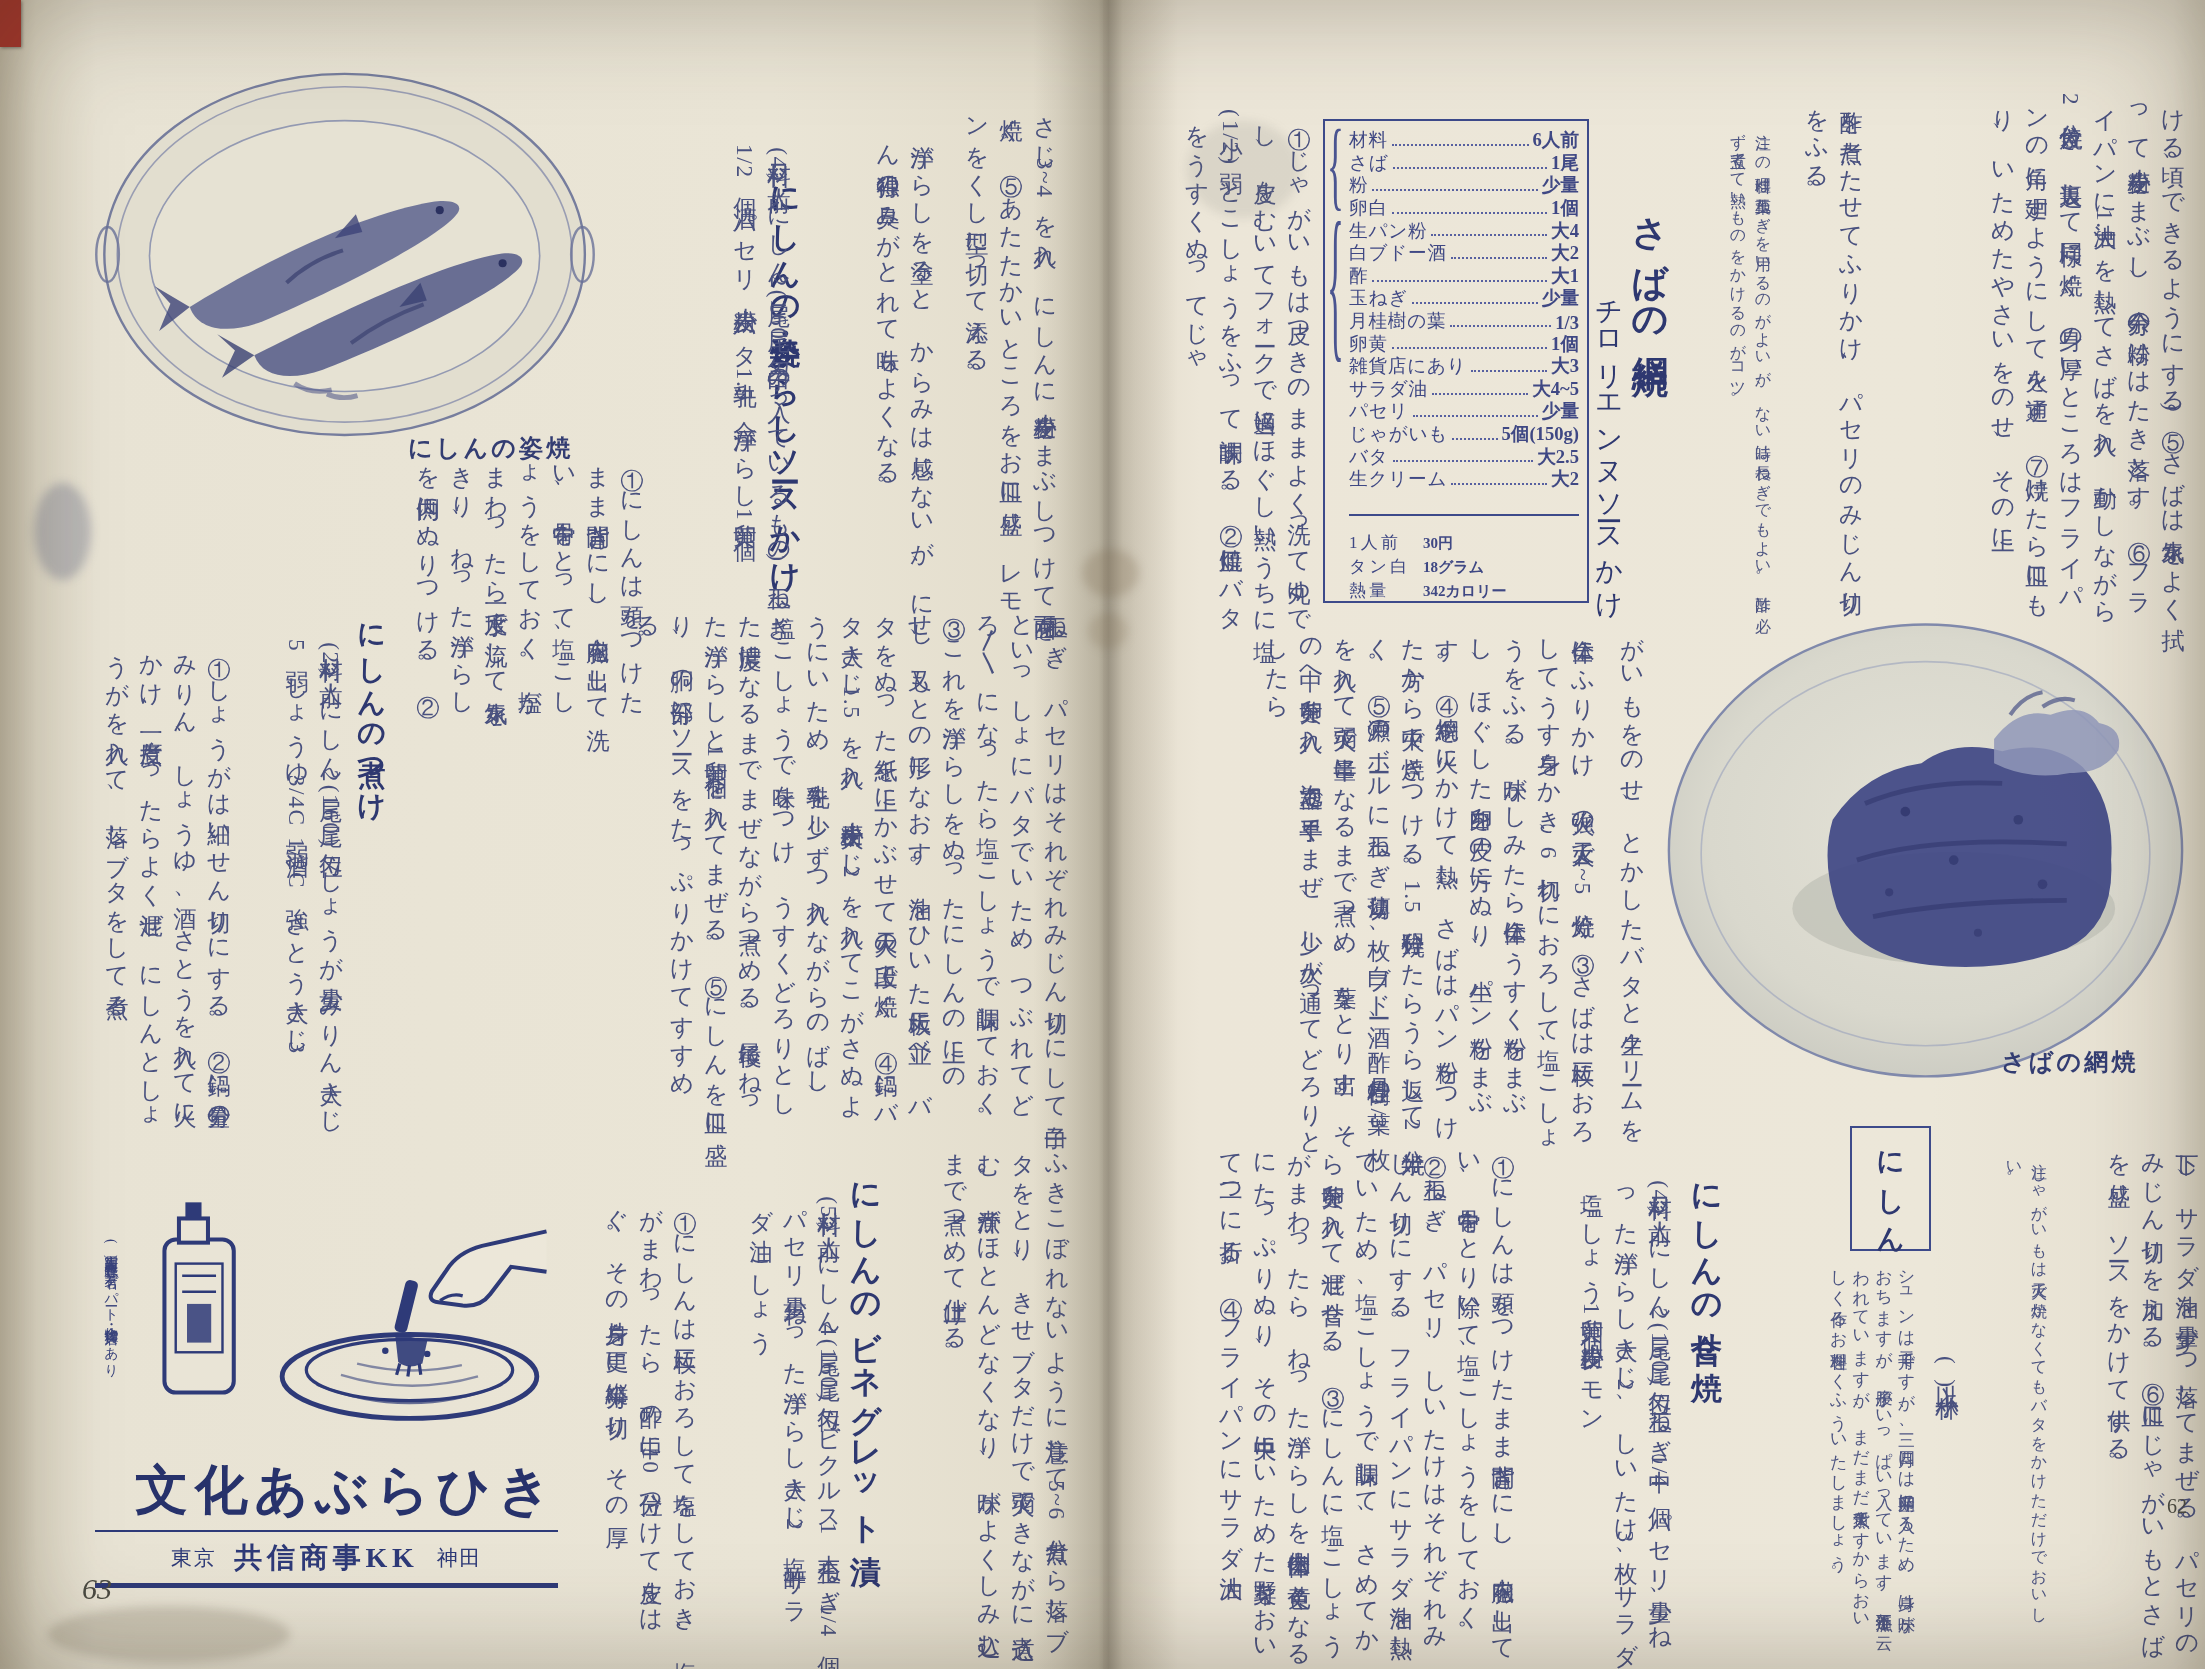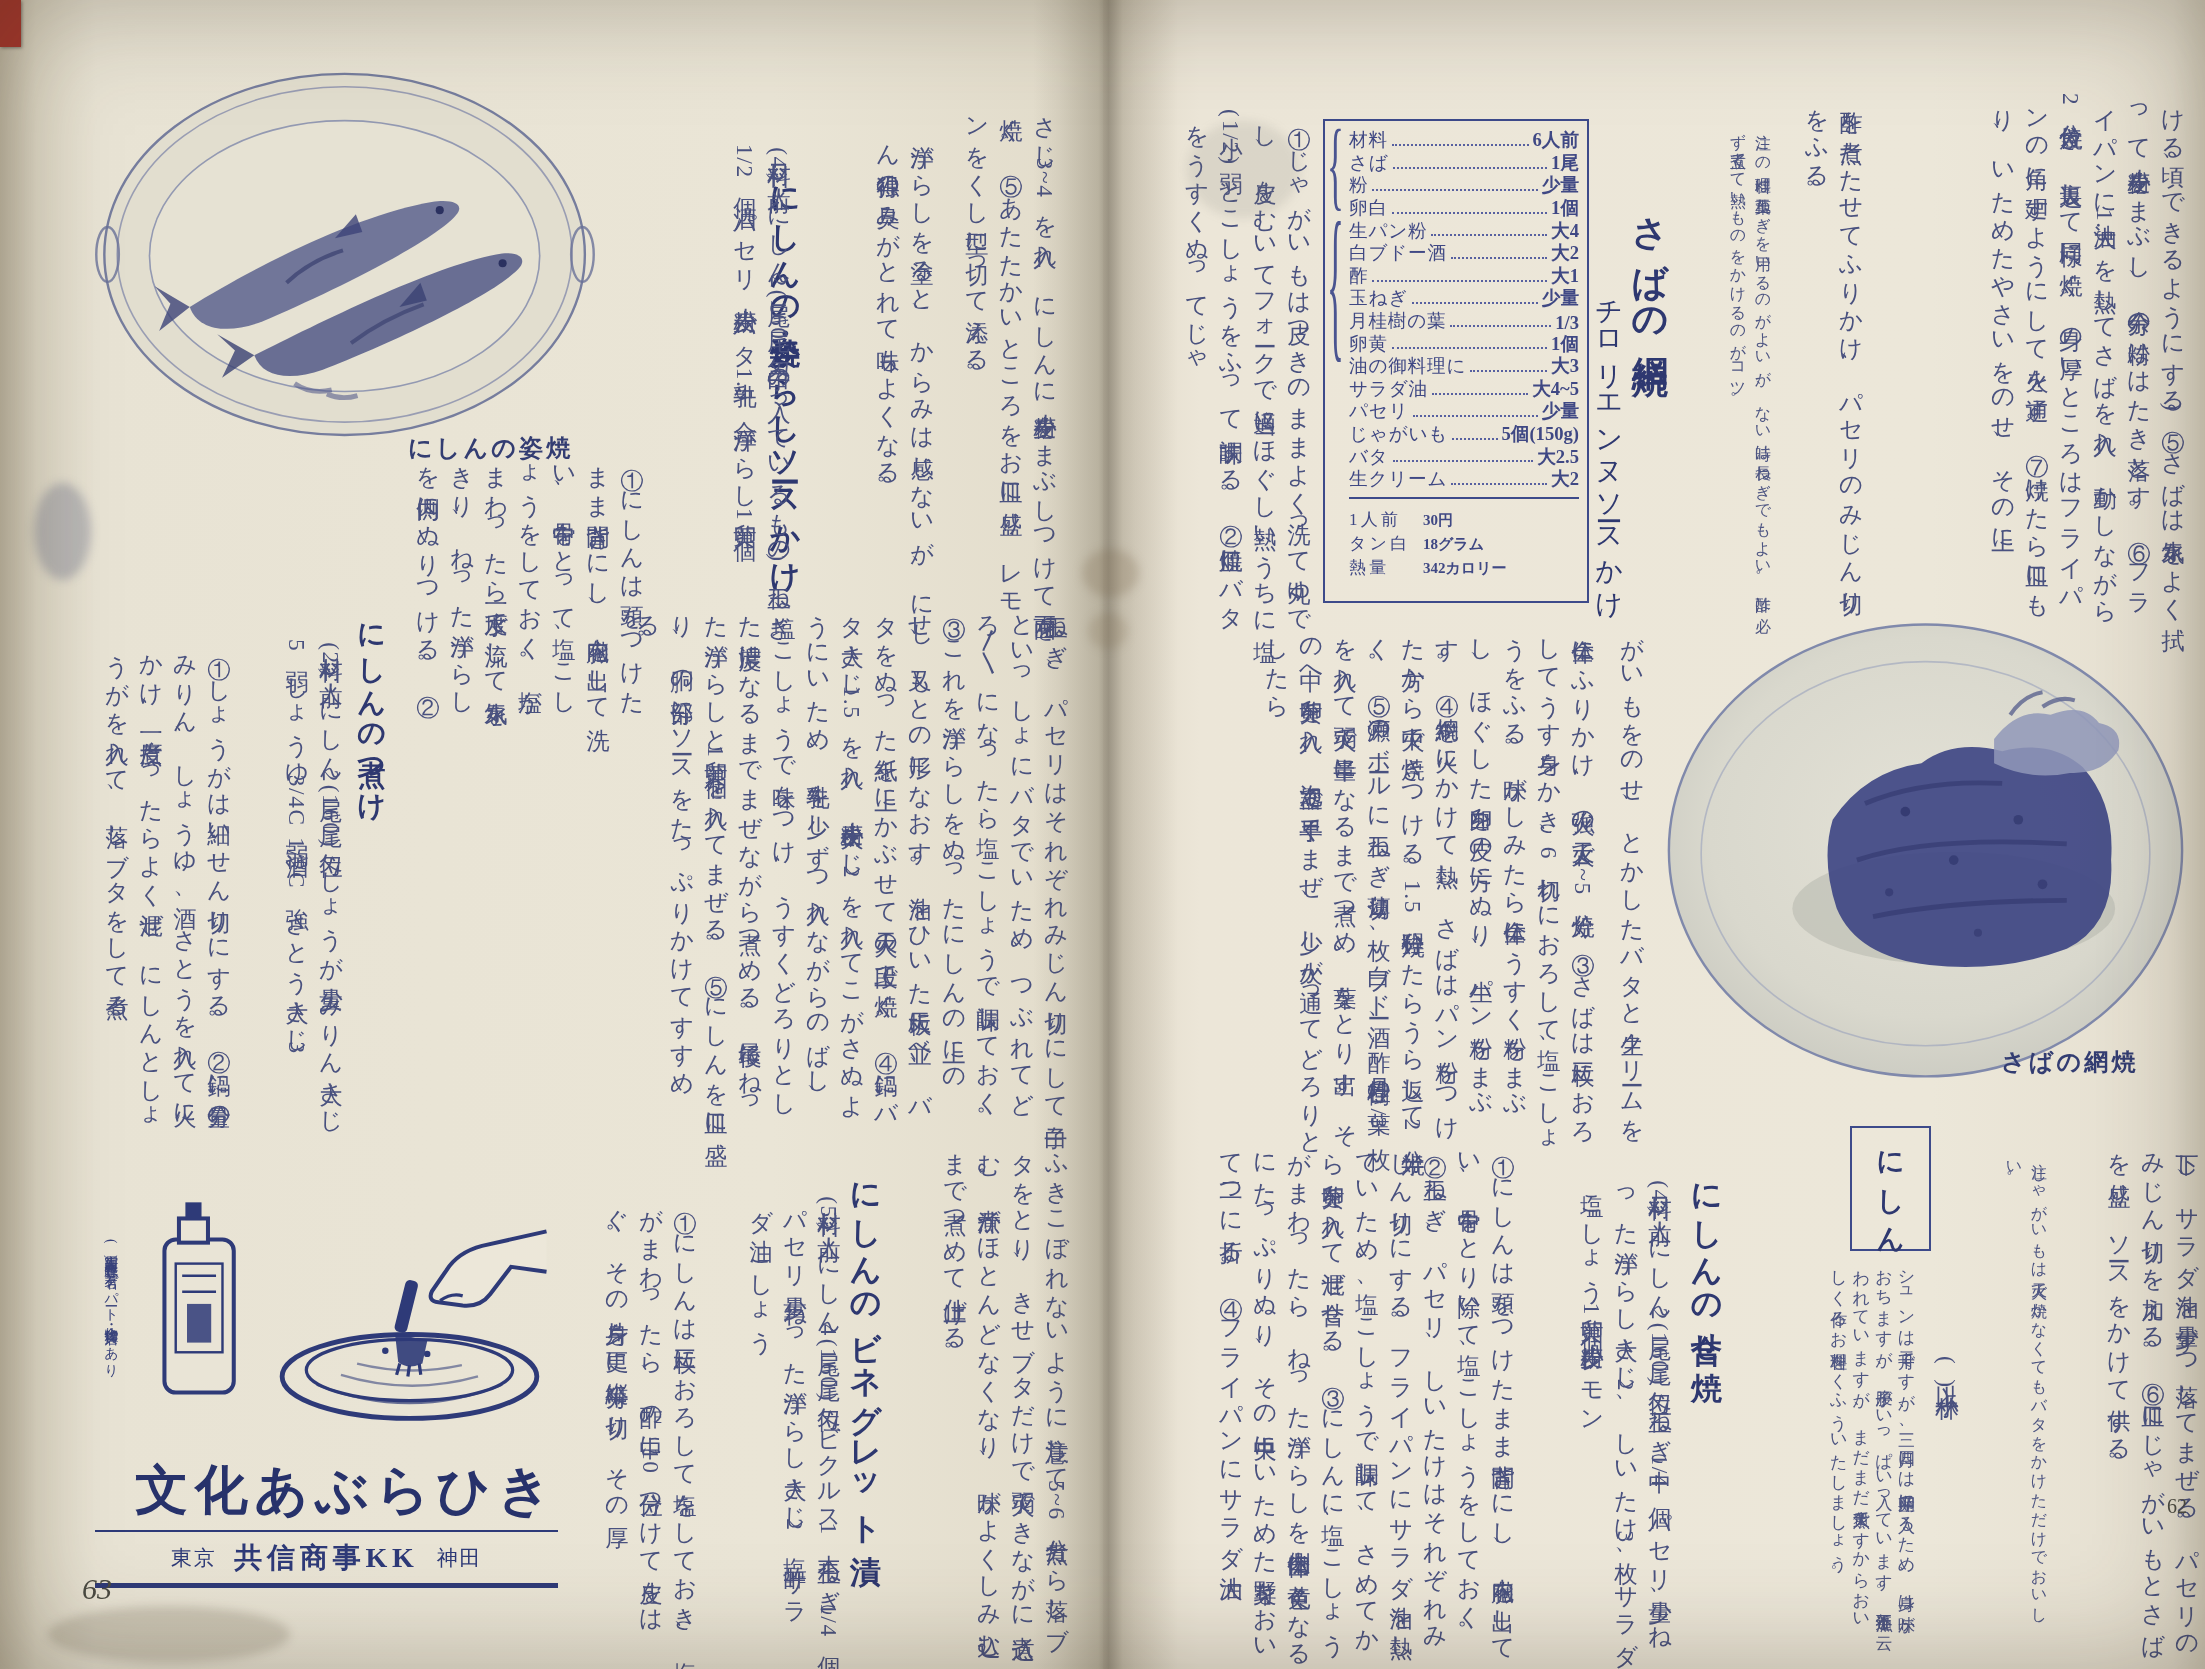--- a/index.html
+++ b/index.html
@@ -27,21 +27,21 @@
   .pageno{position:absolute;color:#4a4a42;font-size:30px;font-style:italic;}
 
   
   #ing-table{position:absolute;left:1322px;top:119px;width:266px;height:484px;
      border:2.4px solid #3d4a8a;box-sizing:border-box;padding:9.7px 8px 6.5px 24px;color:#3f4884;}
   .trow{display:flex;align-items:flex-end;height:22.6px;font-size:18.6px;white-space:nowrap;}
   .tname{letter-spacing:0.8px;}
   .tdots{flex:1;border-bottom:2.4px dotted #5760a0;margin:0 4px 7.3px 4px;min-width:6.5px;}
   .tval{font-weight:bold;letter-spacing:0;}
   .brace{position:absolute;left:1.6px;color:#4a5490;font-size:32px;transform-origin:left center;pointer-events:none;}
-  #ing-footer{border-top:2.4px solid #3d4a8a;margin-top:5px;padding-top:9px;}
+  #ing-footer{border-top:2.4px solid #3d4a8a;margin-top:22px;padding-top:15px;}
   .frow{display:flex;align-items:baseline;height:24px;font-size:17px;}
   .flabel{width:74px;letter-spacing:3.2px;}
   .fval{font-weight:bold;font-size:15px;}
 
   
   #nishin-box{position:absolute;left:1850px;top:1126px;width:77px;height:121px;
     border:2.4px solid #3d4a8a;display:flex;align-items:center;justify-content:center;}
   #nishin-box .v{position:static;font-size:27.4px;font-weight:bold;letter-spacing:6.5px;color:#2e3870;}
 
   
@@ -204,21 +204,21 @@
             <span class="tname">月桂樹の葉</span>
             <span class="tdots"></span>
             <span class="tval">1/3</span>
           </div>
           <div class="trow">
             <span class="tname">卵黄</span>
             <span class="tdots"></span>
             <span class="tval">1個</span>
           </div>
           <div class="trow">
-            <span class="tname">油の御料理に</span>
+            <span class="tname">雑貨店にあり</span>
             <span class="tdots"></span>
             <span class="tval">大3</span>
           </div>
           <div class="trow">
             <span class="tname">サラダ油</span>
             <span class="tdots"></span>
             <span class="tval">大4~5</span>
           </div>
           <div class="trow">
             <span class="tname">パセリ</span>

